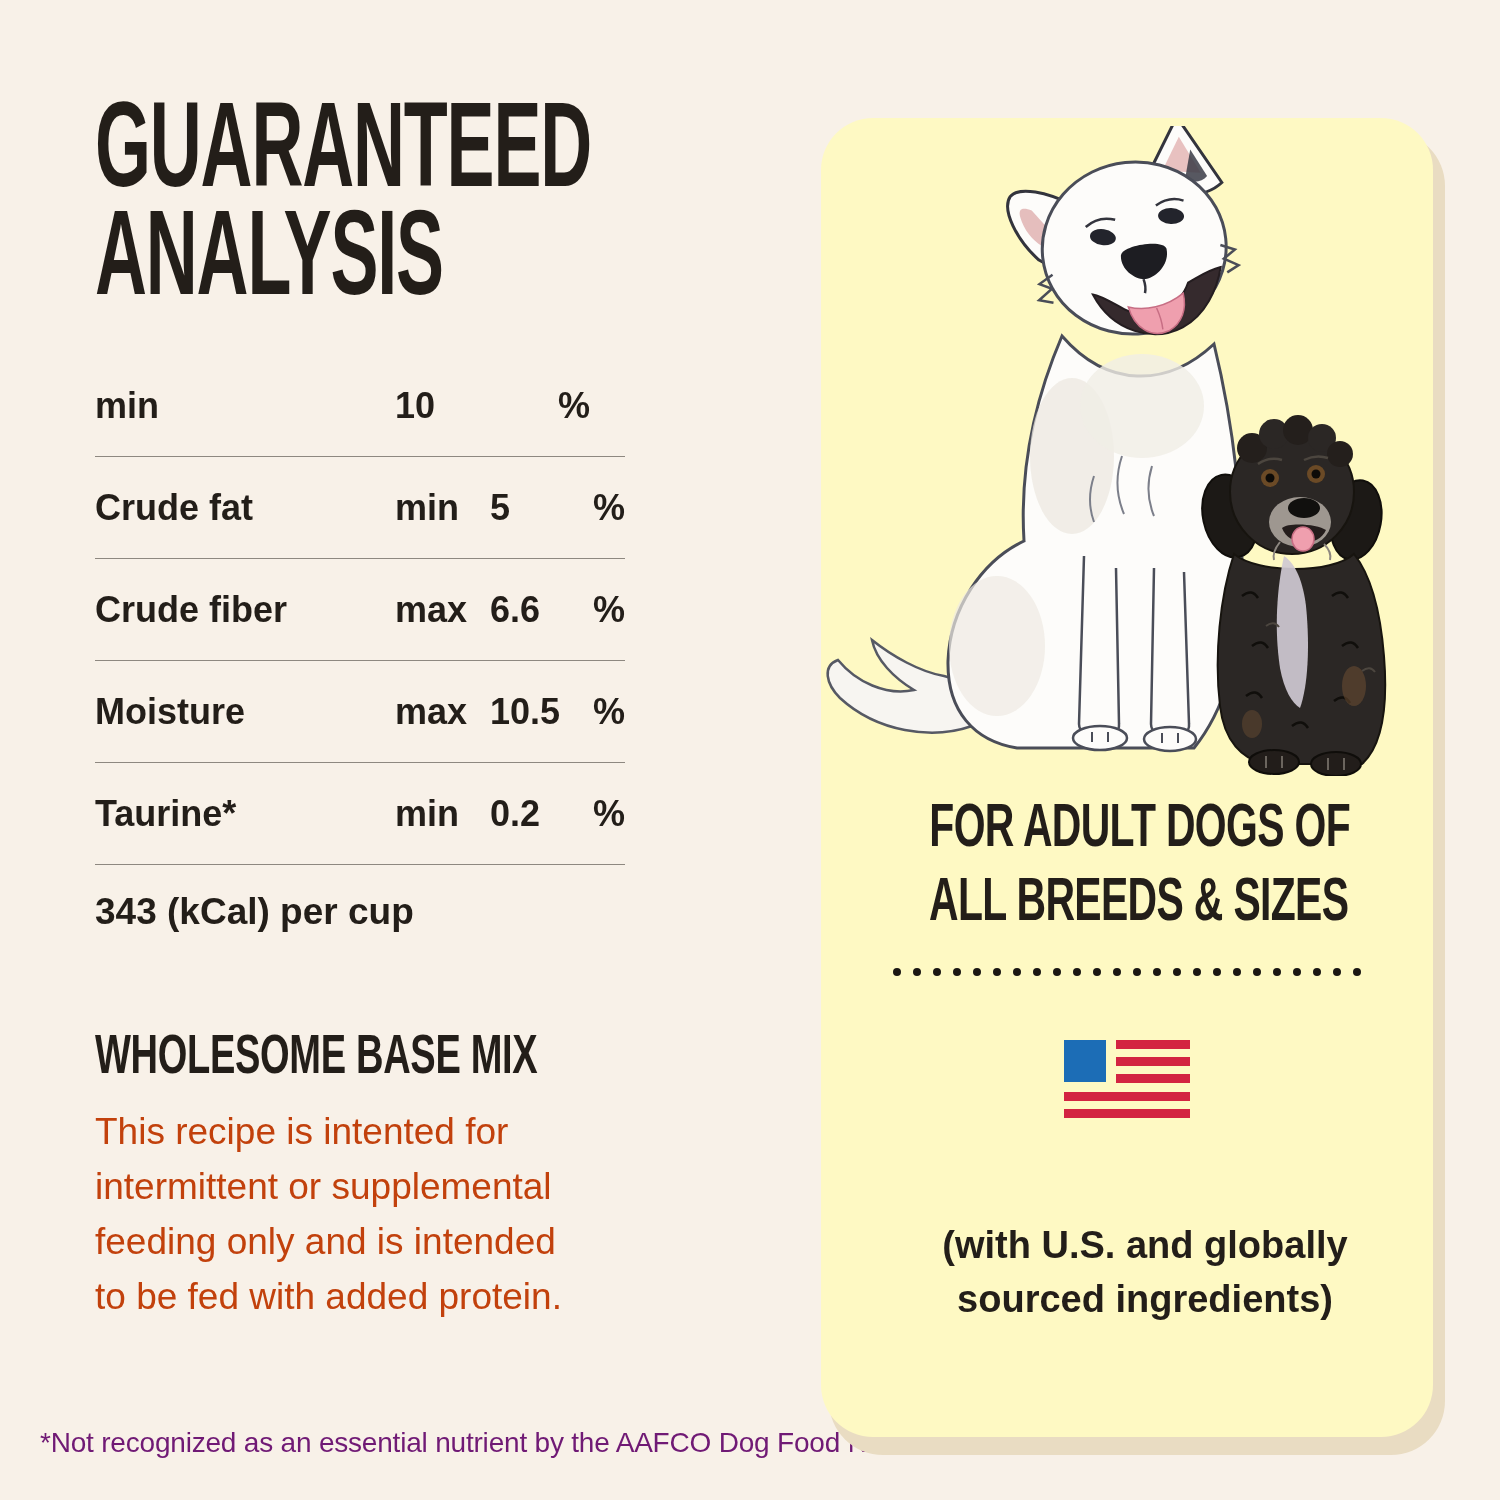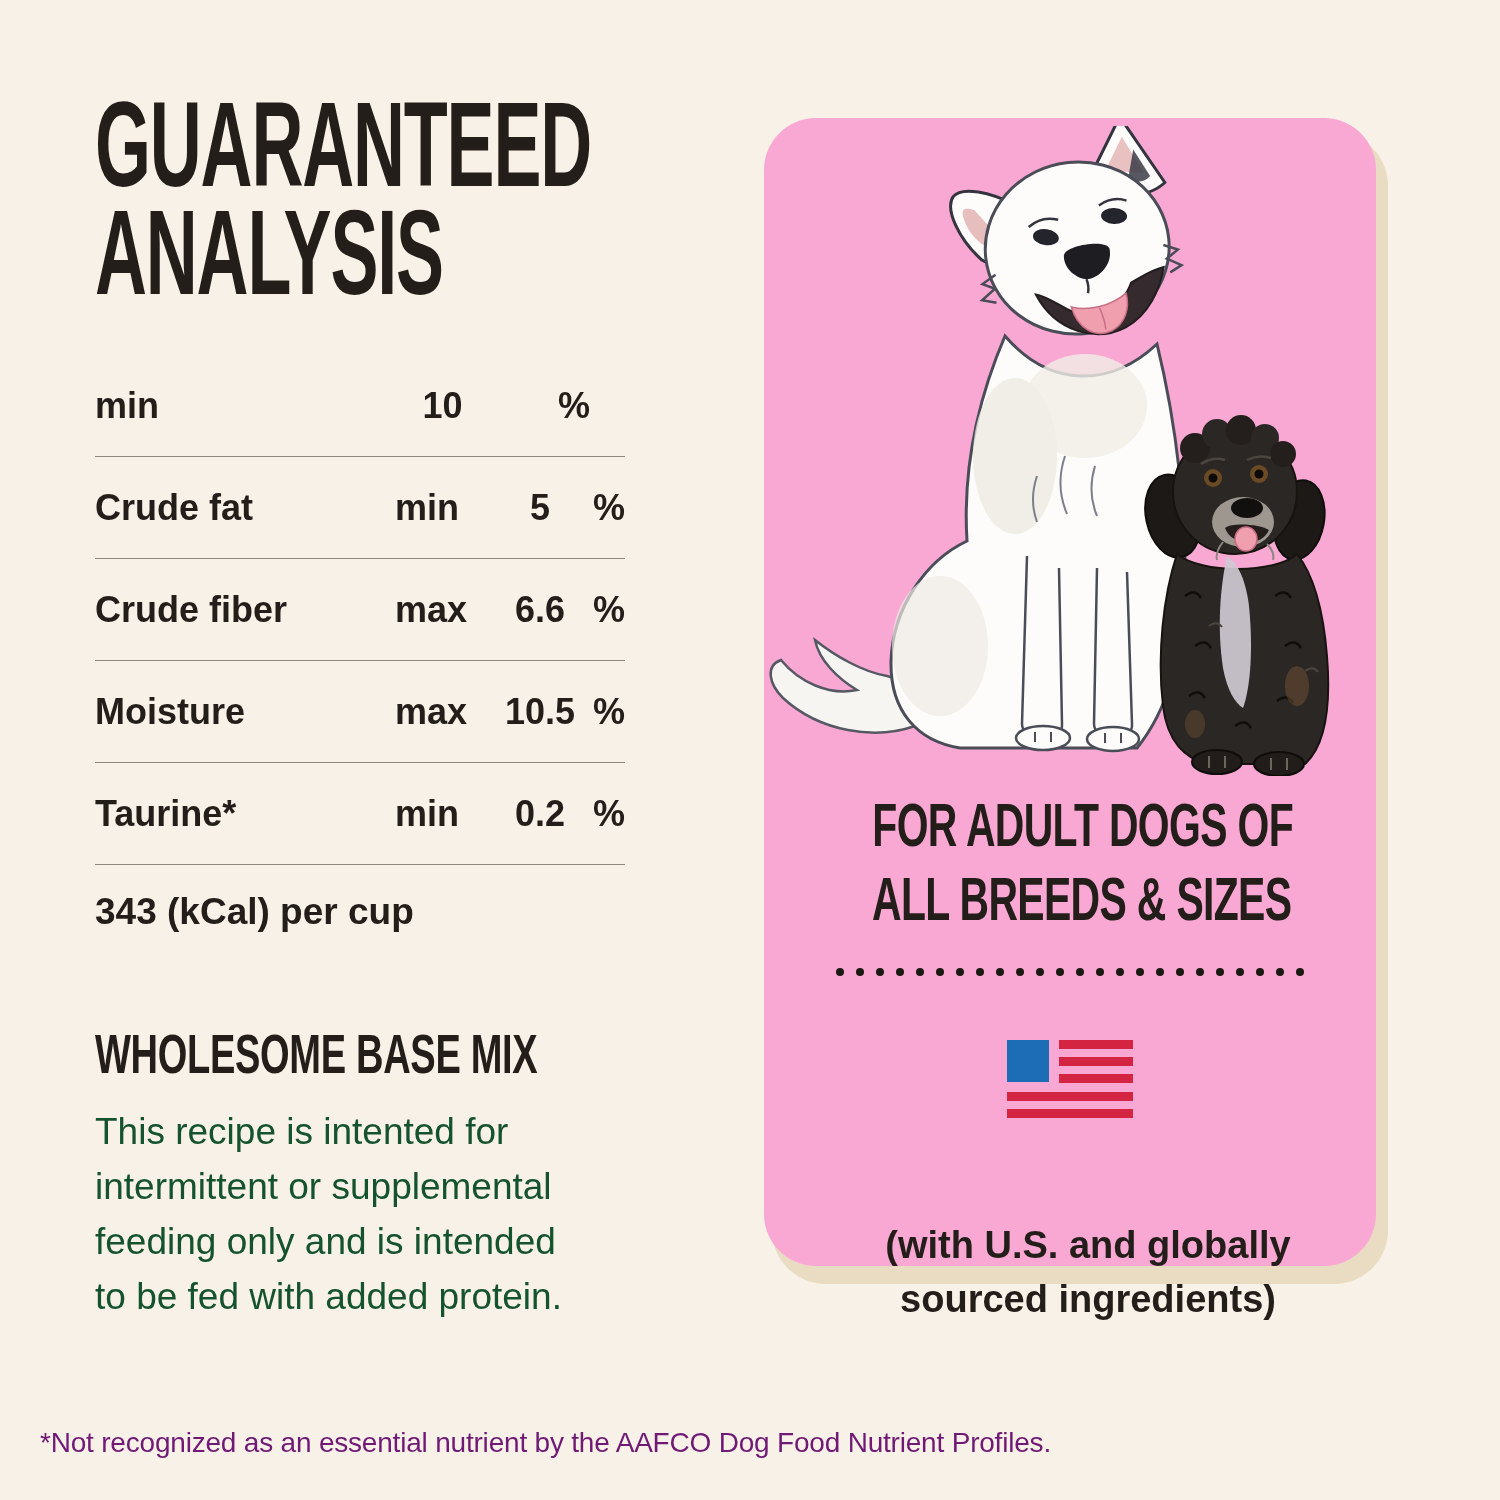--- a/index.html
+++ b/index.html
@@ -36,51 +36,51 @@
   .ga-row{
     display:grid;
     grid-template-columns:300px 95px 100px 35px;
     align-items:center;
     height:102px;
     border-bottom:1.5px solid var(--line);
     font-size:36px;font-weight:700;
   }
   .ga-label{text-align:left;}
   .ga-qual{text-align:left;}
-  .ga-val{text-align:center;}
+  .ga-val{text-align:left;}
   .ga-unit{text-align:right;}
 
   .ga-kcal{
     position:absolute;left:95px;top:893px;
     font-size:37px;font-weight:700;line-height:38px;
   }
 
   .ga-subhead{
     position:absolute;left:95px;top:1026px;
     font-size:56px;font-weight:800;line-height:56px;letter-spacing:-0.5px;
     white-space:nowrap;
   }
   .ga-subhead .cond{transform:scaleX(0.68);}
 
   .ga-desc{
     position:absolute;left:95px;top:1104px;
     font-size:37px;line-height:55px;font-weight:400;
-    white-space:pre-line;color:#14532d;
+    white-space:pre-line;color:#c2410c;
   }
 
   .footnote{
     position:absolute;left:40px;top:1428px;
     font-size:28px;line-height:30px;font-weight:400;letter-spacing:-0.2px;
     color:#701a75;
   }
 
   
   .card{
-    position:absolute;left:764px;top:118px;width:612px;height:1148px;
-    background:#f9a8d4;border-radius:52px;
+    position:absolute;left:821px;top:118px;width:612px;height:1319px;
+    background:#fef9c3;border-radius:52px;
     box-shadow:10px 16px 0 2px var(--card-shadow);
   }
   .dogs{position:absolute;top:8px;left:0;width:612px;height:650px;}
 
   .audience{
     position:absolute;top:670px;left:0;width:100%;
     text-align:center;font-size:62px;font-weight:800;line-height:74px;
     letter-spacing:-1px;white-space:nowrap;
   }
   .audience .cond{transform-origin:center top;transform:scaleX(0.66);}

